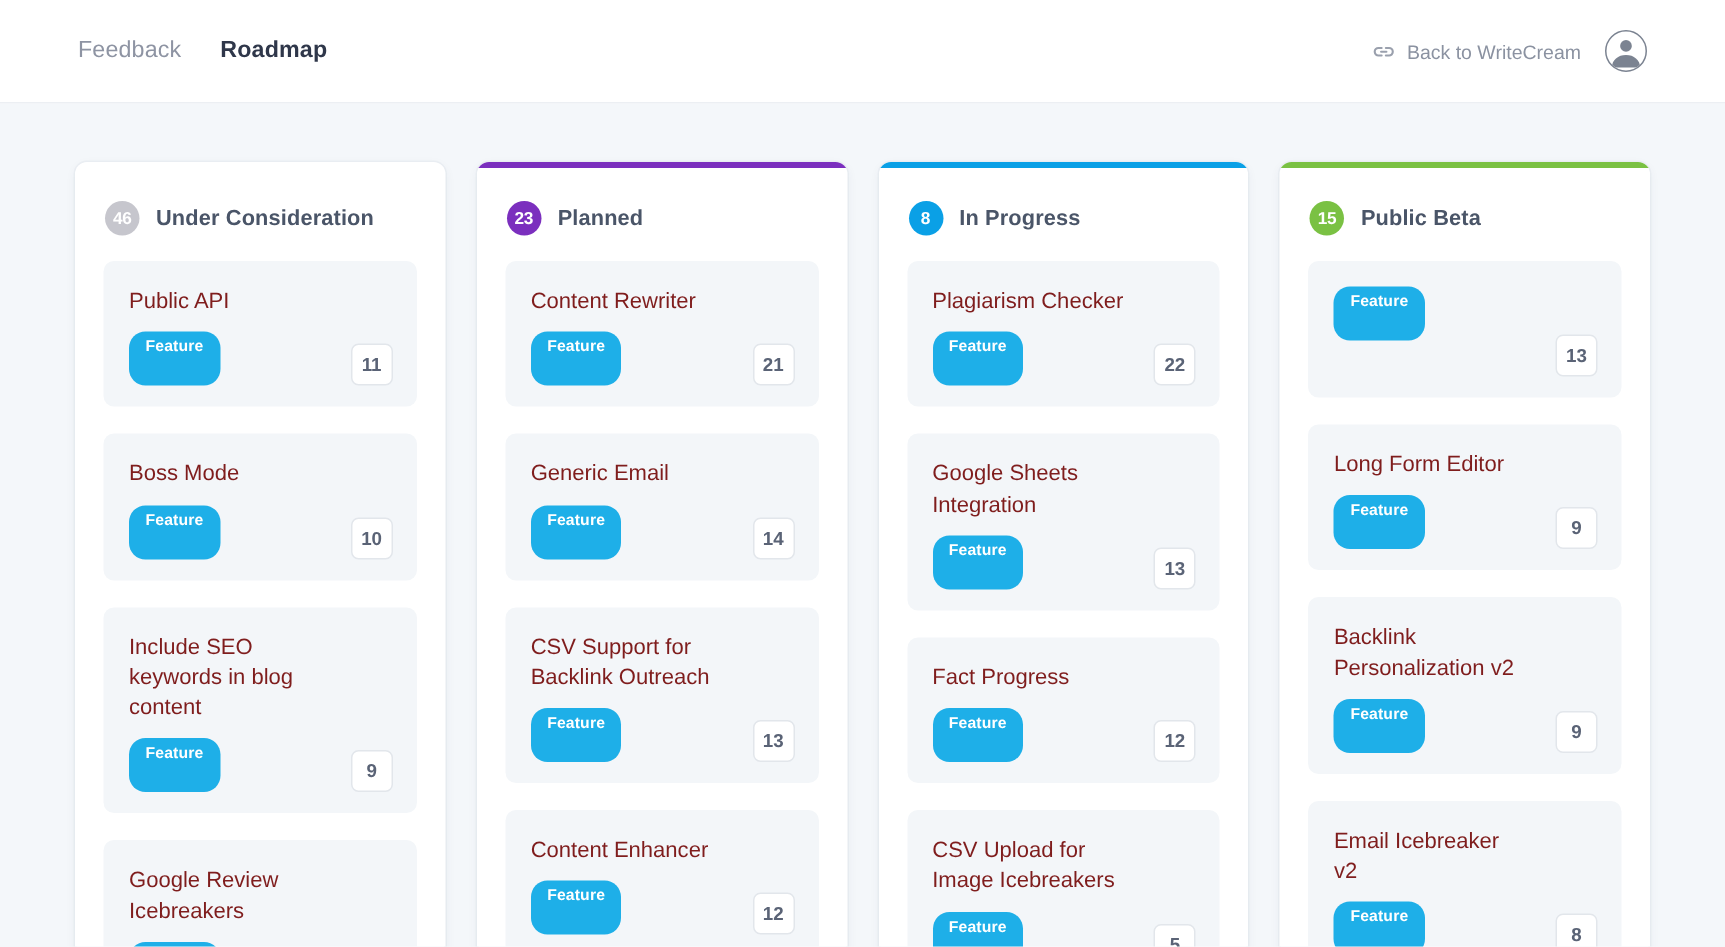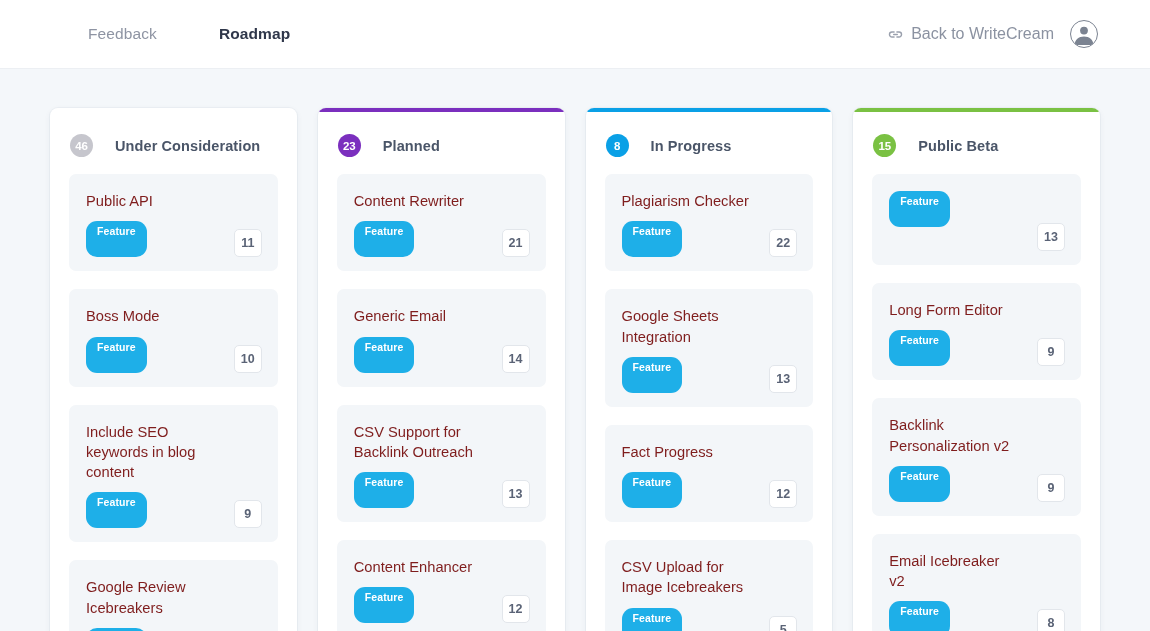--- a/index.html
+++ b/index.html
@@ -32,40 +32,39 @@
     align-items: center;
     gap: 26px;
   }
 
   .nav-item {
     font-size: 15.5px;
     letter-spacing: 0.1px;
     color: #8e94a3;
     cursor: pointer;
     padding: 4px 0;
-    margin-left: 36px;
   }
 
   .nav-item.active {
     color: #2f374a;
     font-weight: 600;
   }
 
   .topbar-right {
     margin-left: auto;
     display: flex;
     align-items: center;
     gap: 16px;
   }
 
   .back-link {
     display: flex;
     align-items: center;
     gap: 7px;
-    font-size: 16px;
+    font-size: 13px;
     color: #8b92a1;
     cursor: pointer;
   }
 
   .link-icon {
     width: 17px;
     height: 17px;
     display: block;
     color: #9aa0ad;
   }
@@ -104,21 +103,21 @@
 
   .col-topline {
     height: 4px;
     width: 100%;
     background: transparent;
   }
 
   .col-header {
     display: flex;
     align-items: center;
-    gap: 22px;
+    gap: 11px;
     padding: 22px 20px 12px 20px;
   }
 
   .count-badge {
     width: 23px;
     height: 23px;
     border-radius: 50%;
     color: #ffffff;
     font-size: 11.5px;
     font-weight: 700;

